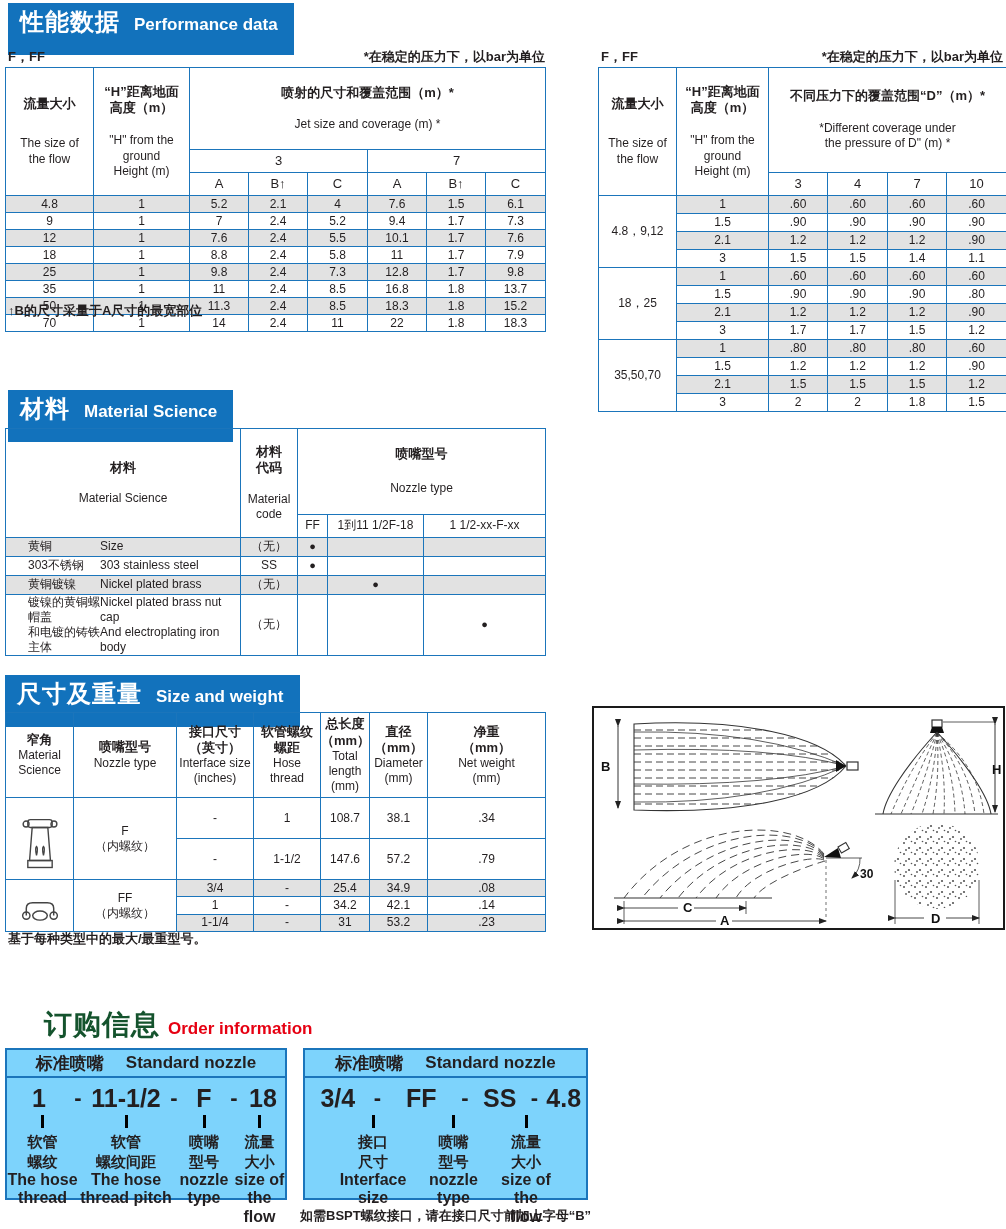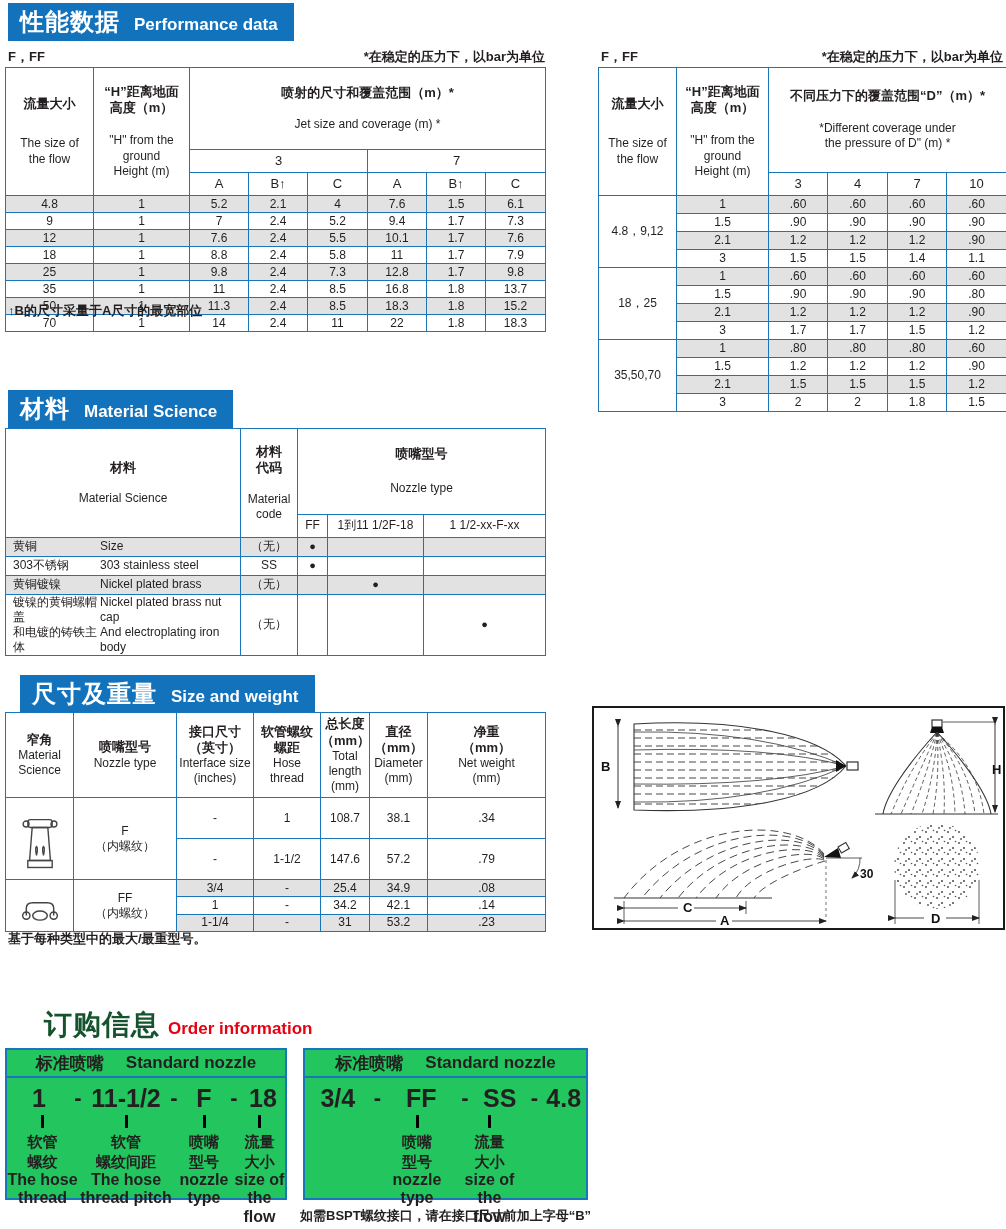--- a/index.html
+++ b/index.html
@@ -5,21 +5,21 @@
   * { margin:0; padding:0; box-sizing:border-box; }
   body {
     width:1006px; height:1229px; position:relative; background:#ffffff;
     font-family:"Liberation Sans","DejaVu Sans",sans-serif; color:#231f20;
   }
   .abs { position:absolute; }
 
   
   .banner {
     background:#1272bc; color:#fff; display:flex; align-items:baseline;
-    padding:3px 16px 3px 12px; white-space:nowrap;
+    padding:3px 16px 17px 12px; white-space:nowrap;
   }
   .banner .zh { font-size:24px; font-weight:bold; letter-spacing:1px; }
   .banner .en { font-size:17px; font-weight:bold; margin-left:14px; }
 
   
   .tbl-label { font-size:13px; font-weight:bold; }
   .tbl-note  { font-size:13px; font-weight:bold; text-align:right; }
   .footnote  { font-size:13px; font-weight:bold; }
 
   
@@ -34,37 +34,37 @@
   .shade { background:#e2e2e2; }
   td.shade { background:#e2e2e2; }
 
   #perf-left  td { height:17px; }
   #perf-right td { height:18px; }
   #perf-left th, #perf-right th { line-height:1.3; }
   .gap { height:8px; display:block; }
 
   
   .mat-name { display:flex; align-items:center; text-align:left; }
-  .mat-name .zh { width:94px; padding-left:7px; font-weight:normal; }
+  .mat-name .zh { width:94px; padding-left:22px; font-weight:normal; }
   .mat-name .en { flex:1; }
   .dot { font-size:11px; }
 
   
   #size-tbl td { height:17px; }
 
   
   .diagram-box { border:2px solid #1a1a1a; background:#fff; }
   .diagram-box svg text { font-family:"Liberation Sans",sans-serif; font-weight:bold; }
 
   
   .order-title { display:flex; align-items:baseline; }
   .order-title .zh { font-size:28px; font-weight:bold; color:#14532d; letter-spacing:1px;margin-left:36px; }
   .order-title .en { font-size:17px; font-weight:bold; color:#e60012; margin-left:8px; }
 
-  .order-box { border:2px solid #1b75bb; background:#22c55e; }
+  .order-box { border:2px solid #1b75bb; background:#7dd3fc; }
   .ob-head {
     height:28px; border-bottom:2px solid #1b75bb; display:flex;
     justify-content:center; align-items:center; gap:22px;
     font-size:17px; font-weight:bold;
   }
   .ob-codes { display:flex; align-items:center; height:36px; padding-top:4px; }
   .ob-code  { display:inline-block; text-align:center; font-size:25px; font-weight:bold; }
   .ob-dash  { display:inline-block; width:14px; text-align:center; font-size:22px; font-weight:bold; }
   .ob-labels { display:flex;justify-content:center; }
   .ob-col { text-align:center; }
@@ -404,21 +404,21 @@
 和电镀的铸铁主体</span><span class="en">Nickel plated brass nut cap
 And electroplating iron body</span></div></td>
       <td>（无）</td>
       <td></td>
       <td></td>
       <td><span class="dot">●</span></td>
     </tr>
   </tbody>
 </table>
 
-<div class="abs banner" style="left:20px; top:675px;">
+<div class="abs banner" style="left:5px; top:675px;">
   <span class="zh">尺寸及重量</span>
   <span class="en">Size and weight</span>
 </div>
 
 <table id="size-tbl" class="abs" style="left:5px; top:712px; width:540px;">
   <colgroup>
       <col style="width:68px">
       <col style="width:103px">
       <col style="width:77px">
       <col style="width:67px">
@@ -680,20 +680,27 @@
   <div class="ob-codes">
     <span class="ob-code" style="width:66px">3/4</span>
     <span class="ob-dash">-</span>
     <span class="ob-code" style="width:74px">FF</span>
     <span class="ob-dash">-</span>
     <span class="ob-code" style="width:56px">SS</span>
     <span class="ob-dash">-</span>
     <span class="ob-code" style="width:45px">4.8</span>
   </div>
   <div class="ob-labels">
+    <div class="ob-col" style="width:73px">
+        <div class="ob-bar"></div>
+        <div class="ob-zh">接口
+尺寸</div>
+        <div class="ob-en">Interface
+size</div>
+      </div>
     <div class="ob-col" style="width:88px">
         <div class="ob-bar"></div>
         <div class="ob-zh">喷嘴
 型号</div>
         <div class="ob-en">nozzle
 type</div>
       </div>
     <div class="ob-col" style="width:57px">
         <div class="ob-bar"></div>
         <div class="ob-zh">流量

